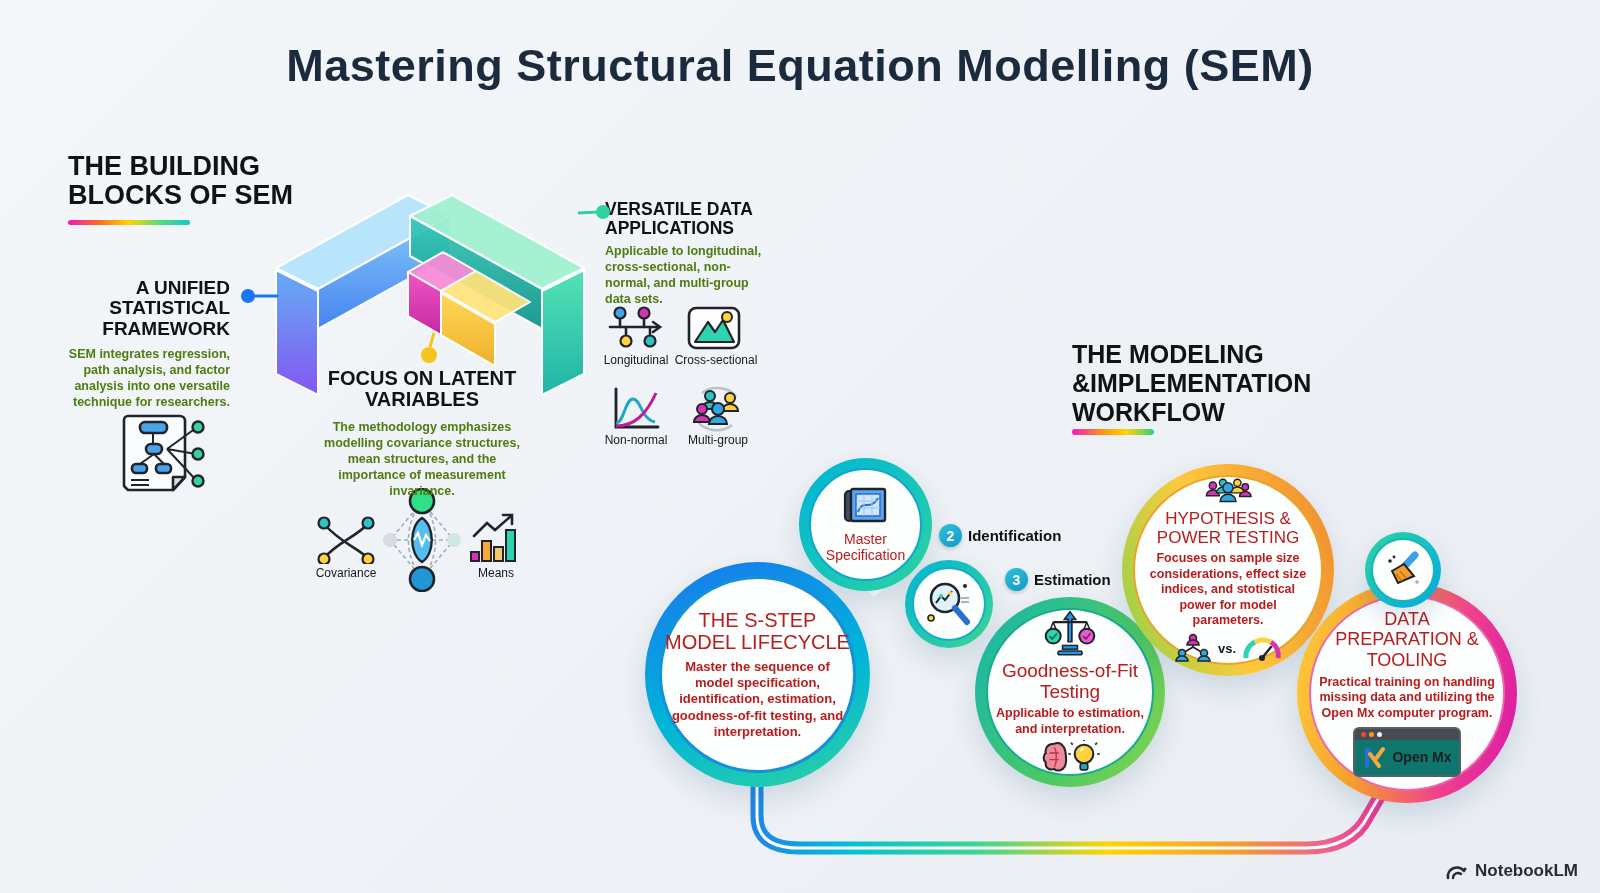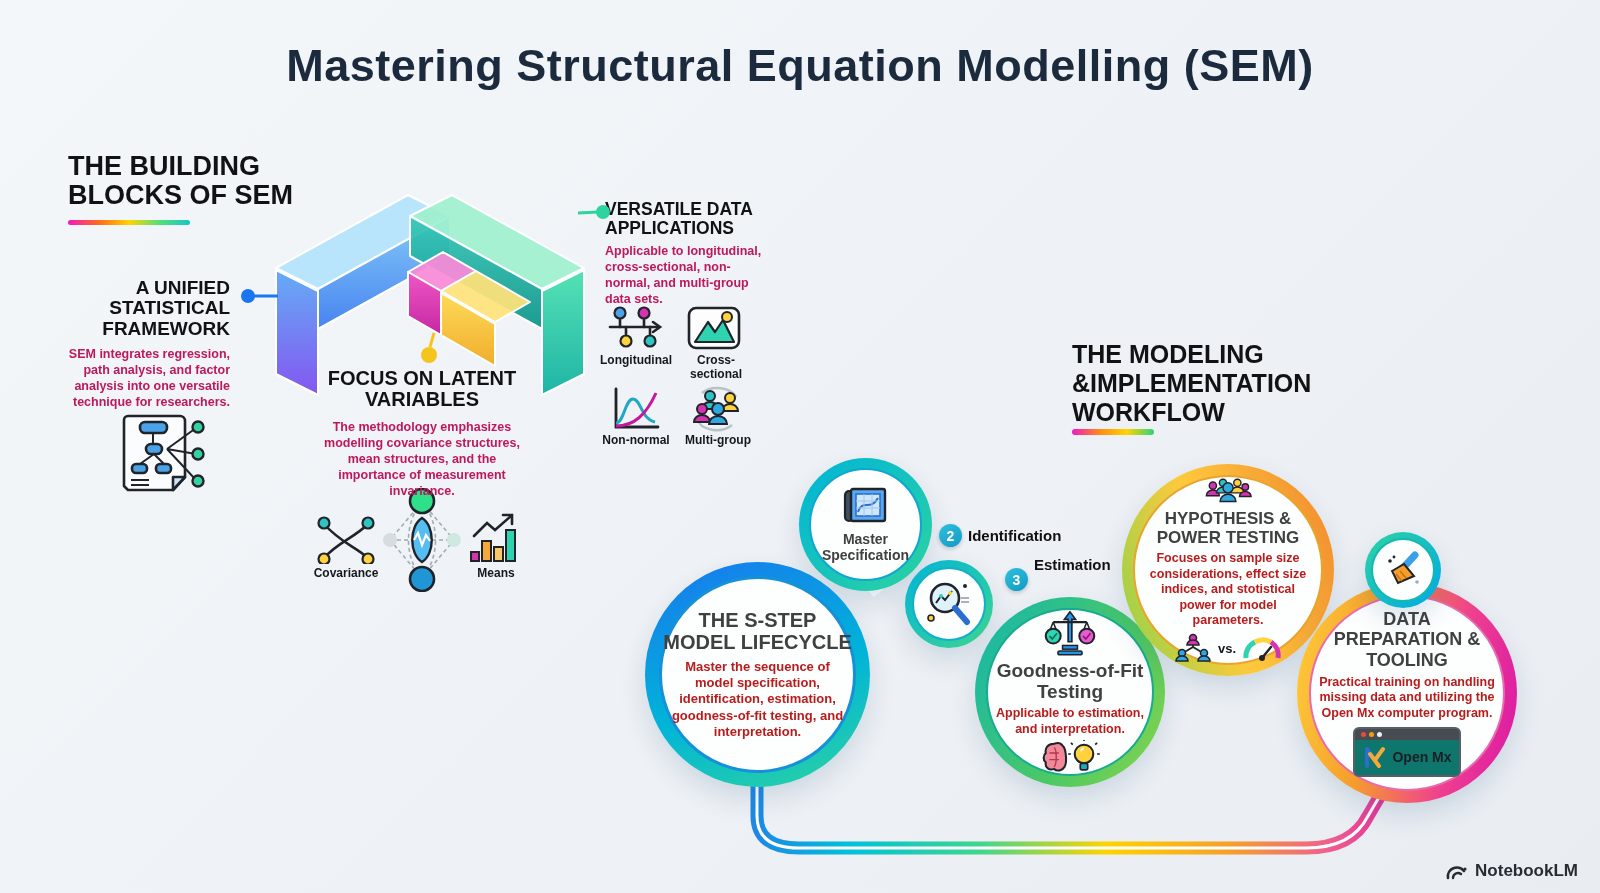--- a/index.html
+++ b/index.html
@@ -14,35 +14,35 @@
   svg{display:block;}
 
   
   .main-title{
     left:0;top:40px;width:1600px;text-align:center;
     font-size:45px;font-weight:800;color:#1c2a3e;letter-spacing:.5px;
   }
   .sec-heading{font-weight:800;line-height:1.07;color:#101214;}
   .grad-bar{height:5px;border-radius:3px;
     background:linear-gradient(90deg,#f318c4,#ff6a1a,#ffd400,#53e07a,#17c7c7);}
-  .body-txt{font-weight:700;line-height:1.28;color:#be185d;}
-  .icon-label{font-size:12px;font-weight:700;text-align:center;color:#15181c;}
+  .body-txt{font-weight:700;line-height:1.28;color:#4d7c0f;}
+  .icon-label{font-size:12px;font-weight:400;text-align:center;color:#15181c;}
 
   
   .ring{position:absolute;border-radius:50%;
     box-shadow:0 12px 26px rgba(40,90,130,.16);z-index:2;}
   .ring-inner{position:absolute;background:#fdfefe;border-radius:50%;
     display:flex;flex-direction:column;align-items:center;justify-content:center;
     text-align:center;box-sizing:border-box;}
   .badge{position:absolute;width:23px;height:23px;border-radius:50%;
     background:linear-gradient(145deg,#2fc0dd,#119bc4);color:#fff;
     font-size:14px;font-weight:800;display:flex;align-items:center;justify-content:center;
     z-index:5;box-shadow:0 2px 4px rgba(0,0,0,.18);}
   .badge-label{position:absolute;font-size:15px;font-weight:800;z-index:5;color:#111;}
-  .ring-title{font-weight:700;color:#404040;}
+  .ring-title{font-weight:400;color:#b91c1c;}
   .ring-body{font-weight:700;color:#b91c1c;line-height:1.25;}
 
   .vs-row{display:flex;align-items:center;gap:5px;margin-top:4px;}
   .vs-txt{font-size:13px;font-weight:800;}
 
   .openmx-win{width:108px;height:50px;background:#0f766e;border:2px solid #5a5f66;
     border-radius:6px;box-sizing:border-box;overflow:hidden;margin-top:5px;}
   .openmx-bar{height:11px;background:#474c52;display:flex;align-items:center;gap:3px;padding-left:6px;}
   .openmx-bar i{width:5px;height:5px;border-radius:50%;display:block;}
   .openmx-body{display:flex;align-items:center;justify-content:center;gap:4px;height:35px;}
@@ -283,21 +283,21 @@
         <path d="M15,26 C20,12 27,26 35,12" fill="none" stroke="#2a6fd0" stroke-width="2"></path>
         <path d="M13,15 h24 M13,22 h24 M21,8 v22 M29,8 v22" stroke="#9ec8ee" stroke-width="1"></path>
       </svg>
       <div class="ring-title" style="font-size:14px;width:92px;margin-top:5px;">Master Specification</div>
     </div>
   </div>
 
   <div class="abs badge" style="left:939px;top:524px;">2</div>
   <div class="abs badge-label" style="left:968px;top:527px;">Identification</div>
   <div class="abs badge" style="left:1005px;top:568px;">3</div>
-  <div class="abs badge-label" style="left:1034px;top:556px;text-align:right;">Estimation</div>
+  <div class="abs badge-label" style="left:1034px;top:571px;text-align:right;">Estimation</div>
 
   <div class="ring" style="left:645px;top:562px;width:225px;height:225px;
        background:linear-gradient(160deg,#1976f0,#00b4d8 55%,#2dd4a0);">
     <div class="ring-inner" style="inset:14px;border:3px solid #1690d8;">
       <div class="ring-title" style="font-size:20px;width:190px;line-height:1.1;">THE S-STEP MODEL LIFECYCLE</div>
       <div class="ring-body" style="font-size:13px;width:178px;margin-top:6px;">Master the sequence of model specification, identification, estimation, goodness-of-fit testing, and interpretation.</div>
     </div>
   </div>
 
   <div class="ring" style="left:905px;top:560px;width:88px;height:88px;

